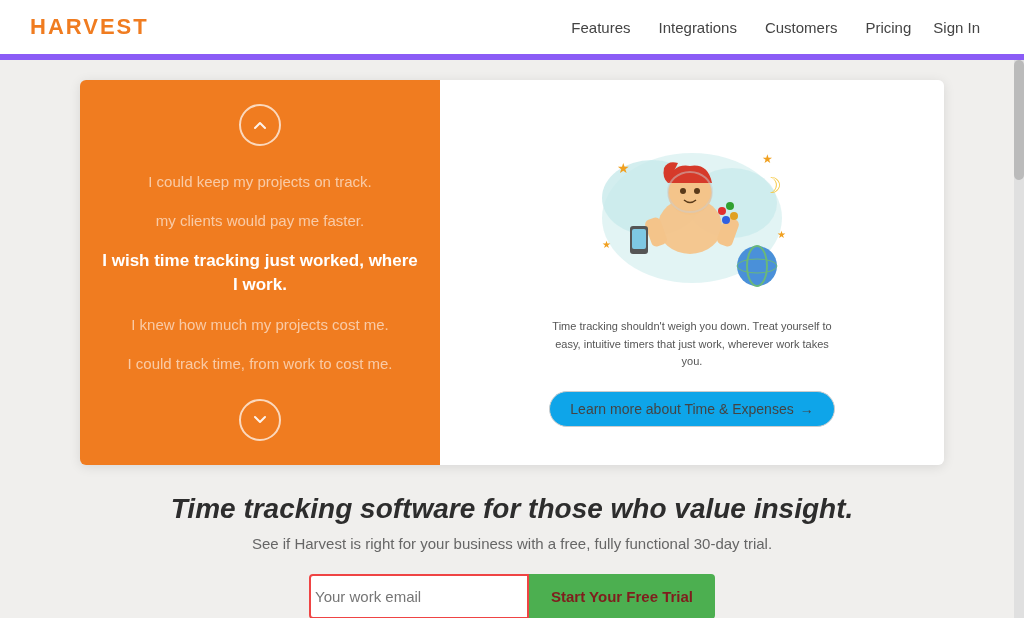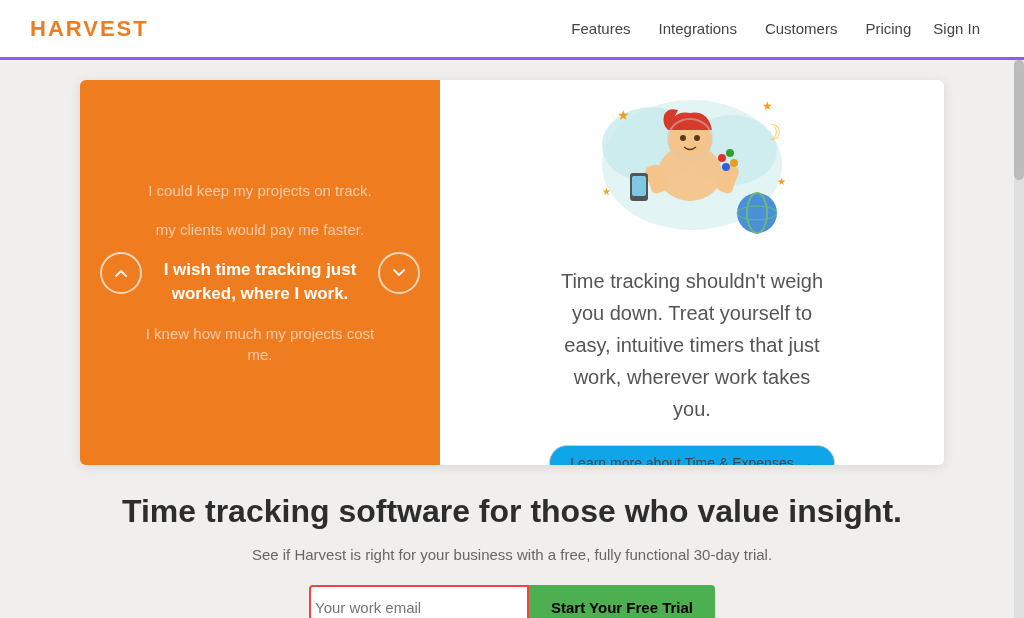--- a/index.html
+++ b/index.html
@@ -12,21 +12,21 @@
       position: relative;
     }
 
     
     .navbar {
       background: #fff;
       height: 60px;
       display: flex;
       align-items: center;
       padding: 16px 30px;
-      border-bottom: 3px solid #8b5cf6;
+      border-bottom: 6px solid #8b5cf6;
       position: relative;
       z-index: 10;
     }
     .logo {
       font-size: 22px;
       font-weight: 800;
       color: #f07c20;
       letter-spacing: 2px;
       text-transform: uppercase;
       margin-right: auto;
@@ -74,21 +74,21 @@
       box-shadow: 0 2px 12px rgba(0,0,0,0.1);
       height: 385px;
     }
 
     
     .left-panel {
       background: #f07c20;
       width: 360px;
       flex-shrink: 0;
       display: flex;
-      flex-direction: row;
+      flex-direction: column;
       align-items: center;
       justify-content: space-between;
       padding: 24px 20px;
       position: relative;
     }
     .nav-arrow {
       width: 42px;
       height: 42px;
       border-radius: 50%;
       border: 2px solid rgba(255,255,255,0.7);
@@ -136,21 +136,21 @@
       height: 180px;
       position: relative;
       display: flex;
       align-items: center;
       justify-content: center;
     }
     
     .right-panel p {
       text-align: center;
       color: #555;
-      font-size: 20px;
+      font-size: 11px;
       line-height: 1.6;
       max-width: 280px;
     }
     .learn-more-btn {
       border: 1px solid #ccc;
       border-radius: 20px;
       padding: 9px 20px;
       background: #0ea5e9;
       font-size: 14px;
       color: #444;
@@ -159,24 +159,25 @@
       align-items: center;
       gap: 6px;
     }
 
     
     .bottom-section {
       text-align: center;
       padding: 28px 0 0 0;
     }
     .bottom-section h2 {
-      font-size: 32px;
+      font-size: 28px;
       font-weight: 800;
       color: #2d2d2d;
-      margin-bottom: 16px;
+      margin-bottom: 10px;
+      font-style: italic;
     }
     .bottom-section p {
       font-size: 15px;
       color: #666;
       margin-bottom: 22px;
     }
     .cta-form {
       display: flex;
       justify-content: center;
       gap: 0;
@@ -185,21 +186,21 @@
       width: 220px;
       padding: 12px 4px;
       border: 2px solid #ef4444;
       border-radius: 4px 0 0 4px;
       font-size: 15px;
       color: #999;
       outline: none;
     }
     .cta-btn {
       background: #4caf50;
-      color: #000000;
+      color: #7f1d1d;
       border: none;
       border-radius: 0 4px 4px 0;
       padding: 11px 22px;
       font-size: 15px;
       font-weight: 600;
       cursor: pointer;
     }
 
     
     .scrollbar {
@@ -241,20 +242,21 @@
         <svg width="18" height="18" viewBox="0 0 18 18" fill="none">
           <polyline points="4,12 9,7 14,12" stroke="rgba(255,255,255,0.9)" stroke-width="2" fill="none" stroke-linecap="round" stroke-linejoin="round"></polyline>
         </svg>
       </button>
 
       <div class="testimonials">
         <div class="testimonial-line">I could keep my projects on track.</div>
         <div class="testimonial-line">my clients would pay me faster.</div>
         <div class="testimonial-line active">I wish time tracking just worked, where I work.</div>
         <div class="testimonial-line">I knew how much my projects cost me.</div>
+        <div class="testimonial-line">I could track time, from work to cost me.</div>
       </div>
 
       <button class="nav-arrow">
         <svg width="18" height="18" viewBox="0 0 18 18" fill="none">
           <polyline points="4,6 9,11 14,6" stroke="rgba(255,255,255,0.9)" stroke-width="2" fill="none" stroke-linecap="round" stroke-linejoin="round"></polyline>
         </svg>
       </button>
     </div>
 
     <div class="right-panel">

